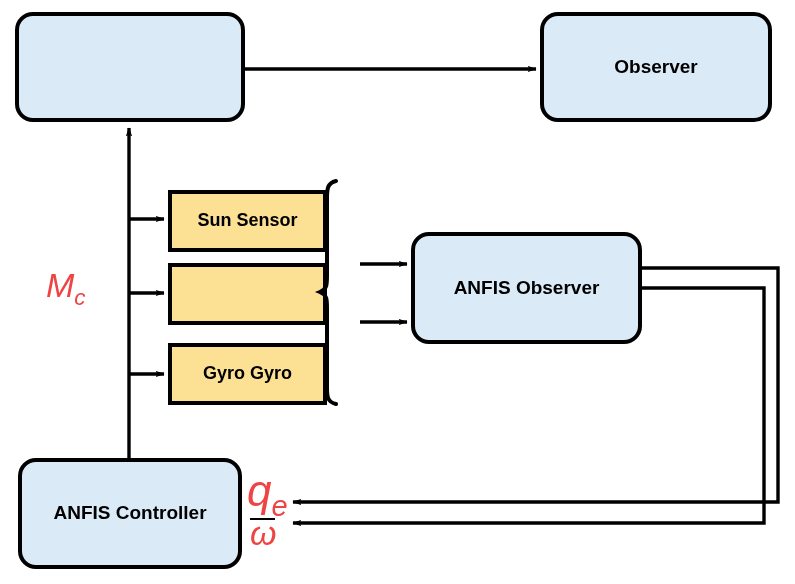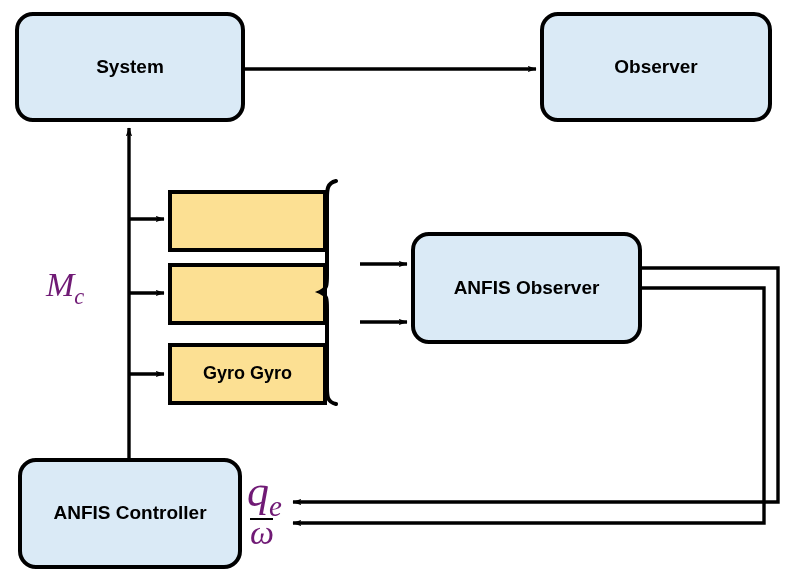--- a/index.html
+++ b/index.html
@@ -29,23 +29,23 @@
     justify-content: center;
     font-family: "Liberation Sans", sans-serif;
     font-weight: bold;
     color: #000000;
     pointer-events: none;
     text-align: center;
     line-height: 1.1;
   }
   .math-label {
     position: absolute;
-    font-family: Liberation Serif, serif;
+    font-family: Liberation Sans, sans-serif;
     font-style: italic;
-    color: #701a75;
+    color: #ef4444;
     white-space: nowrap;
   }
   .math-label .sub {
     font-size: 0.66em;
     vertical-align: sub;
     font-style: italic;
   }
   .overbar {
     position: relative;
     display: inline-block;
@@ -111,24 +111,24 @@
       <path fill="none" stroke="#000000" stroke-width="4" stroke-linecap="round" d="M336,181
                C327,183 327,190 327,198
                L327,275
                C327,285 327,289 320,292
                C327,295 327,299 327,309
                L327,387
                C327,396 327,402 336,404"></path>
     </g>
   </svg>
 
-  <div class="node-label" style="left:17px; top:14px; width:226px; height:106px; font-size:19px;">System</div>
 
   <div class="node-label" style="left:542px; top:14px; width:228px; height:106px; font-size:19px;">Observer</div>
 
+  <div class="node-label" style="left:170px; top:192px; width:155px; height:58px; font-size:18px;">Sun Sensor</div>
 
 
   <div class="node-label" style="left:170px; top:345px; width:155px; height:58px; font-size:18px;">Gyro Gyro</div>
 
   <div class="node-label" style="left:413px; top:234px; width:227px; height:108px; font-size:19px;">ANFIS Observer</div>
 
   <div class="node-label" style="left:20px; top:460px; width:220px; height:107px; font-size:19px;">ANFIS Controller</div>
 
   <div class="math-label" style="left:46px; top:266px; font-size:34px;">
     <span>M</span><span class="sub">c</span>

